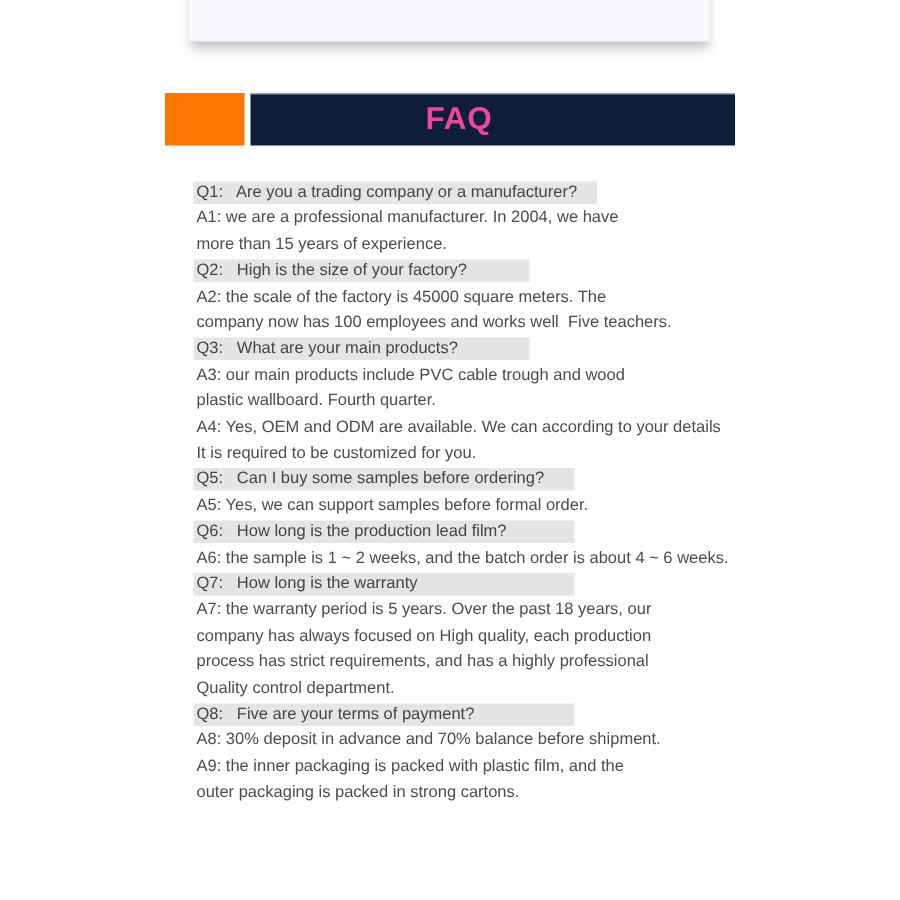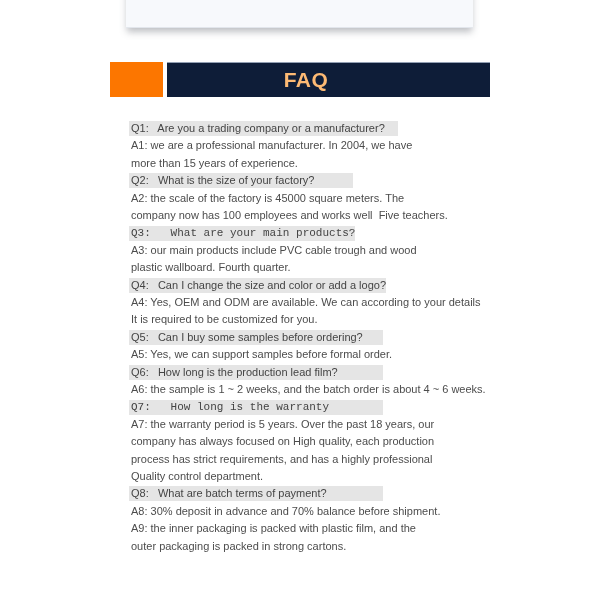--- a/index.html
+++ b/index.html
@@ -48,21 +48,21 @@
     height: 35px;
     background: var(--bar, #0e1d38);
     border-top: 1px solid #93a0b4;
     box-sizing: border-box;
     display: flex;
     align-items: center;
     justify-content: center;
     padding-right: 45px;
   }
   .header-title {
-    color: #fdba74;
+    color: #ec4899;
     font-size: 21px;
     font-weight: bold;
     letter-spacing: 0.5px;
   }
   
   .faq-list {
     position: absolute;
     left: 129px;
     top: 120px;
     width: 465px;
@@ -82,25 +82,25 @@
     padding-left: 2px;
     box-sizing: border-box;
     color: var(--qtext, #444444);
   }
   .a-line {
     white-space: pre-wrap;
     margin-left: 2px;
   }
   .faq-item:nth-child(1) .q-hl { min-width: 269px; }
   .faq-item:nth-child(2) .q-hl { min-width: 224px; }
-  .faq-item:nth-child(3) .q-hl { min-width: 224px; font-family: Liberation Mono, monospace; }
+  .faq-item:nth-child(3) .q-hl { min-width: 224px; }
   .faq-item:nth-child(4) .q-hl { min-width: 254px; }
   .faq-item:nth-child(5) .q-hl { min-width: 254px; }
   .faq-item:nth-child(6) .q-hl { min-width: 254px; }
-  .faq-item:nth-child(7) .q-hl { min-width: 254px; font-family: Liberation Mono, monospace; }
+  .faq-item:nth-child(7) .q-hl { min-width: 254px; }
   .faq-item:nth-child(8) .q-hl { min-width: 254px; }
   .faq-item:nth-child(9) .q-hl { min-width: 254px; }
 </style>
 </head>
 <body>
 
 <div class="page">
 
   <div class="top-card"></div>
 
@@ -114,38 +114,35 @@
     <div class="faq-item">
       <div class="q-line">
         <span class="q-hl">Q1:   Are you a trading company or a manufacturer?</span>
       </div>
       <div class="a-line">A1: we are a professional manufacturer. In 2004, we have
 more than 15 years of experience.</div>
     </div>
 
     <div class="faq-item">
       <div class="q-line">
-        <span class="q-hl">Q2:   What is the size of your factory?</span>
+        <span class="q-hl">Q2:   High is the size of your factory?</span>
       </div>
       <div class="a-line">A2: the scale of the factory is 45000 square meters. The
 company now has 100 employees and works well  Five teachers.</div>
     </div>
 
     <div class="faq-item">
       <div class="q-line">
         <span class="q-hl">Q3:   What are your main products?</span>
       </div>
       <div class="a-line">A3: our main products include PVC cable trough and wood
 plastic wallboard. Fourth quarter.</div>
     </div>
 
     <div class="faq-item">
-      <div class="q-line">
-        <span class="q-hl">Q4:   Can I change the size and color or add a logo?</span>
-      </div>
       <div class="a-line">A4: Yes, OEM and ODM are available. We can according to your details
 It is required to be customized for you.</div>
     </div>
 
     <div class="faq-item">
       <div class="q-line">
         <span class="q-hl">Q5:   Can I buy some samples before ordering?</span>
       </div>
       <div class="a-line">A5: Yes, we can support samples before formal order.</div>
     </div>
@@ -162,21 +159,21 @@
         <span class="q-hl">Q7:   How long is the warranty</span>
       </div>
       <div class="a-line">A7: the warranty period is 5 years. Over the past 18 years, our
 company has always focused on High quality, each production
 process has strict requirements, and has a highly professional
 Quality control department.</div>
     </div>
 
     <div class="faq-item">
       <div class="q-line">
-        <span class="q-hl">Q8:   What are batch terms of payment?</span>
+        <span class="q-hl">Q8:   Five are your terms of payment?</span>
       </div>
       <div class="a-line">A8: 30% deposit in advance and 70% balance before shipment.</div>
     </div>
 
     <div class="faq-item">
       <div class="a-line">A9: the inner packaging is packed with plastic film, and the
 outer packaging is packed in strong cartons.</div>
     </div>
   </div>
 

